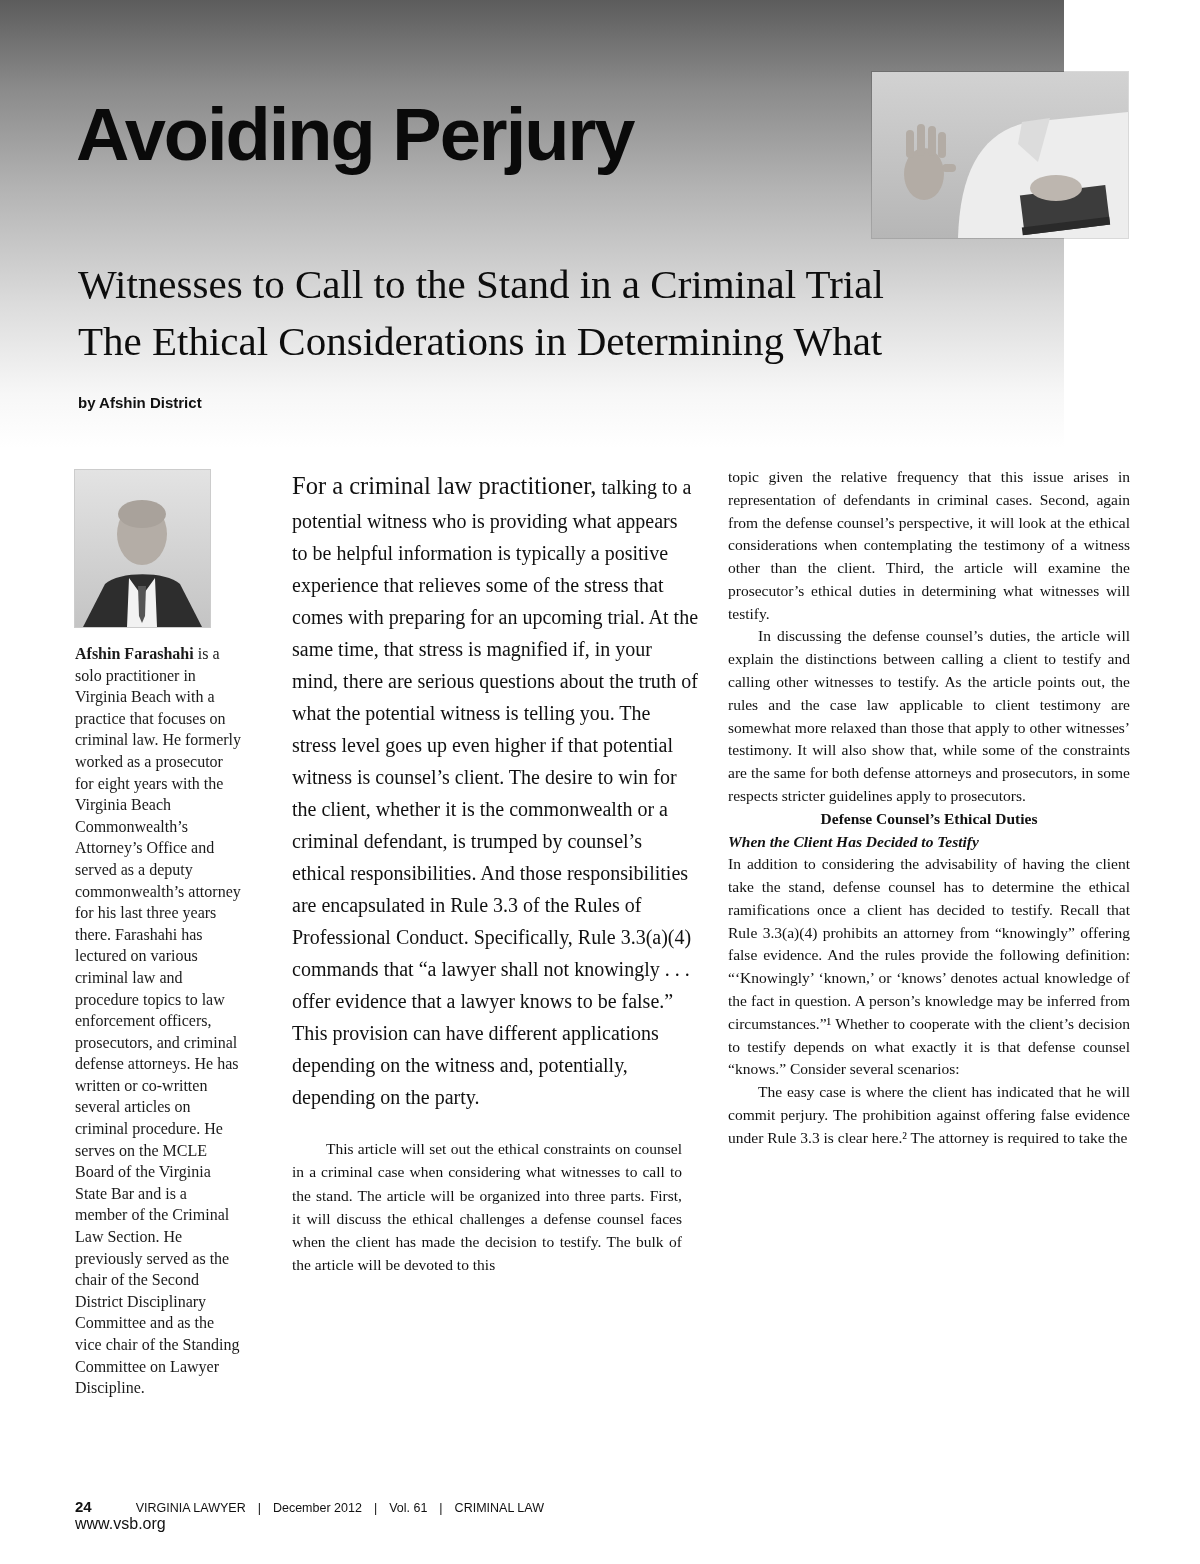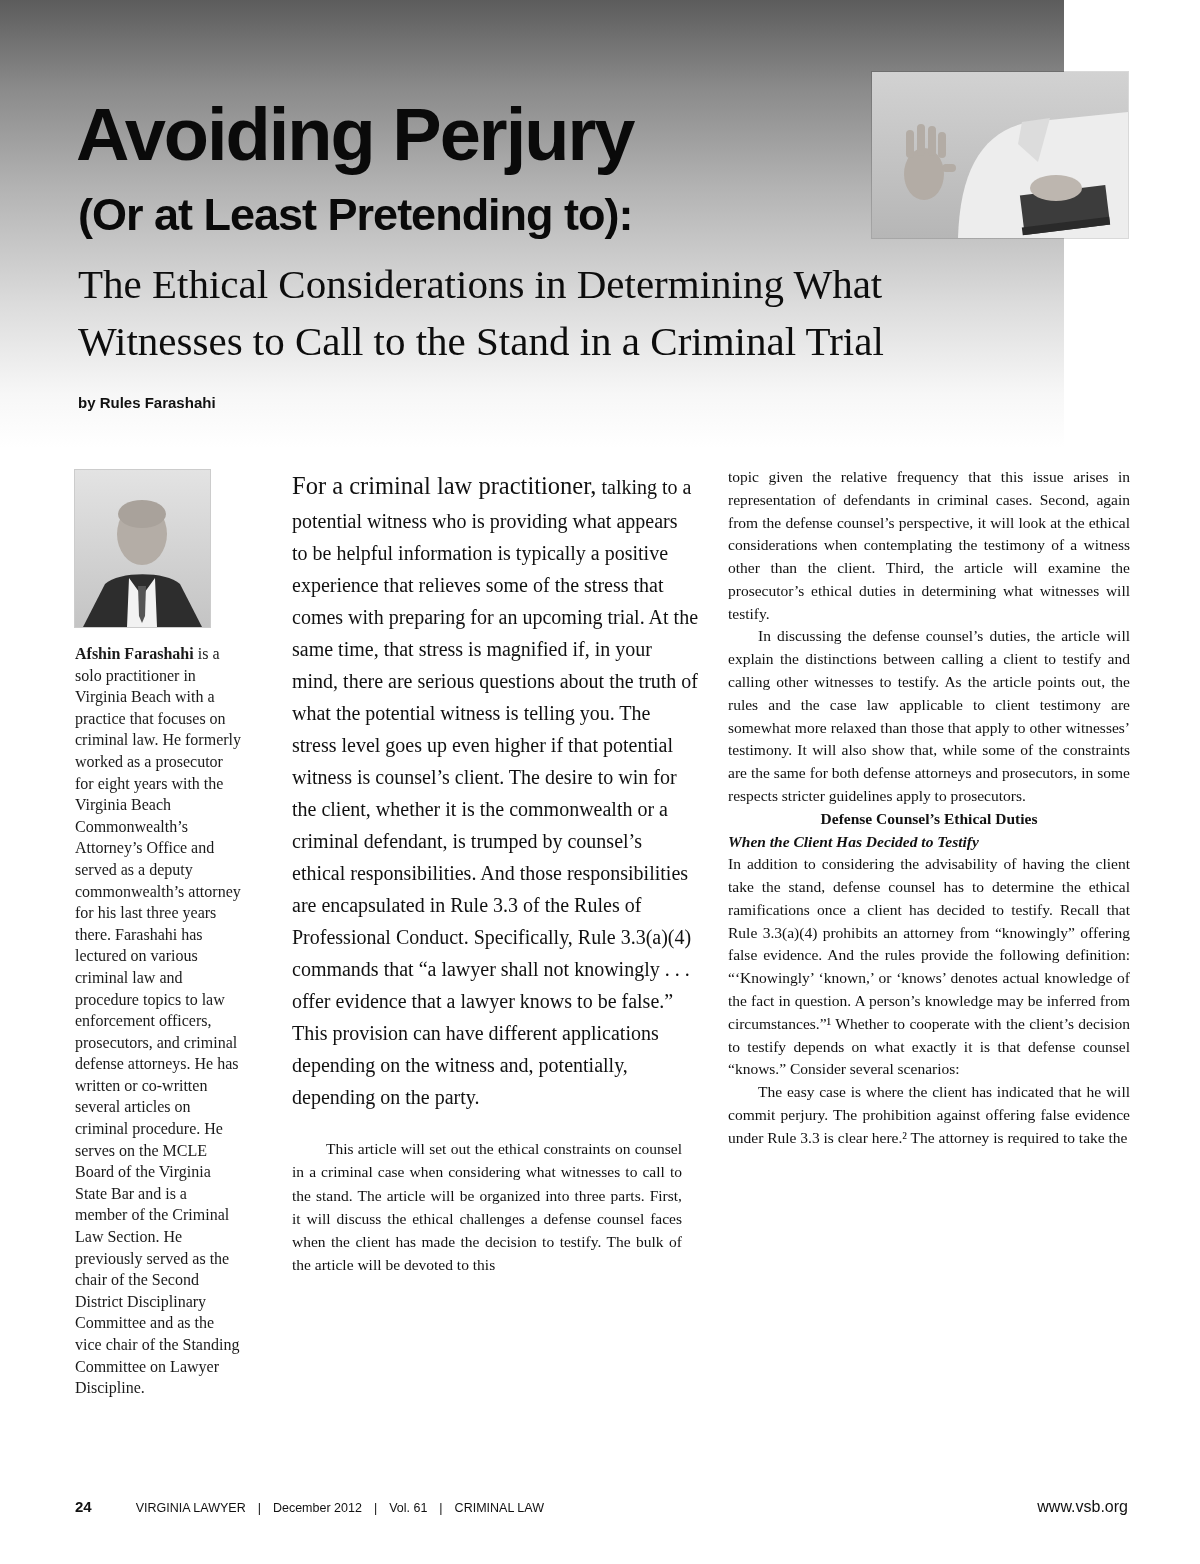--- a/index.html
+++ b/index.html
@@ -60,38 +60,37 @@
   .right-col p.indent{text-indent:30px;}
   .section-heading{
     font-weight:bold;margin:22px 0 0 0;text-align:center;font-size:15.5px;
   }
   .sub-heading{
     font-weight:bold;font-style:italic;margin:20px 0 0 0;text-align:left;font-size:15.5px;
   }
   .footer{
     position:absolute;left:75px;right:72px;top:1498px;
     display:flex;justify-content:space-between;align-items:baseline;
-    font-family:"Liberation Sans", sans-serif;font-size:12.5px;color:#111;
+    font-family:"Liberation Sans", sans-serif;font-size:12.5px;color:#111;flex-direction:column;
   }
   .footer-left{display:flex;align-items:baseline;gap:10px;}
   .page-number{font-weight:bold;font-size:15px;margin-right:34px;}
   .footer-sep{padding:0 2px;}
   .footer-right{font-size:16px;}
 </style>
 </head>
 <body>
 
 <div class="header-band">
   <div class="main-title">Avoiding Perjury</div>
-  <div class="sub-title">(Or at Least Pretending to):</div>
   <div class="headline-serif">
+    <div>Witnesses to Call to the Stand in a Criminal Trial</div>
     <div>The Ethical Considerations in Determining What</div>
-    <div>Witnesses to Call to the Stand in a Criminal Trial</div>
   </div>
-  <div class="byline">by Rules Farashahi</div>
+  <div class="byline">by Afshin District</div>
 
   <div class="oath-photo">
     <svg width="256" height="166" viewBox="0 0 256 166" xmlns="http://www.w3.org/2000/svg">
       <defs>
         <linearGradient id="bgG" x1="0" y1="0" x2="0" y2="1">
           <stop offset="0" stop-color="#d2d2d2"></stop>
           <stop offset="1" stop-color="#b6b6b6"></stop>
         </linearGradient>
       </defs>
       <rect width="256" height="166" fill="url(#bgG)"></rect>

